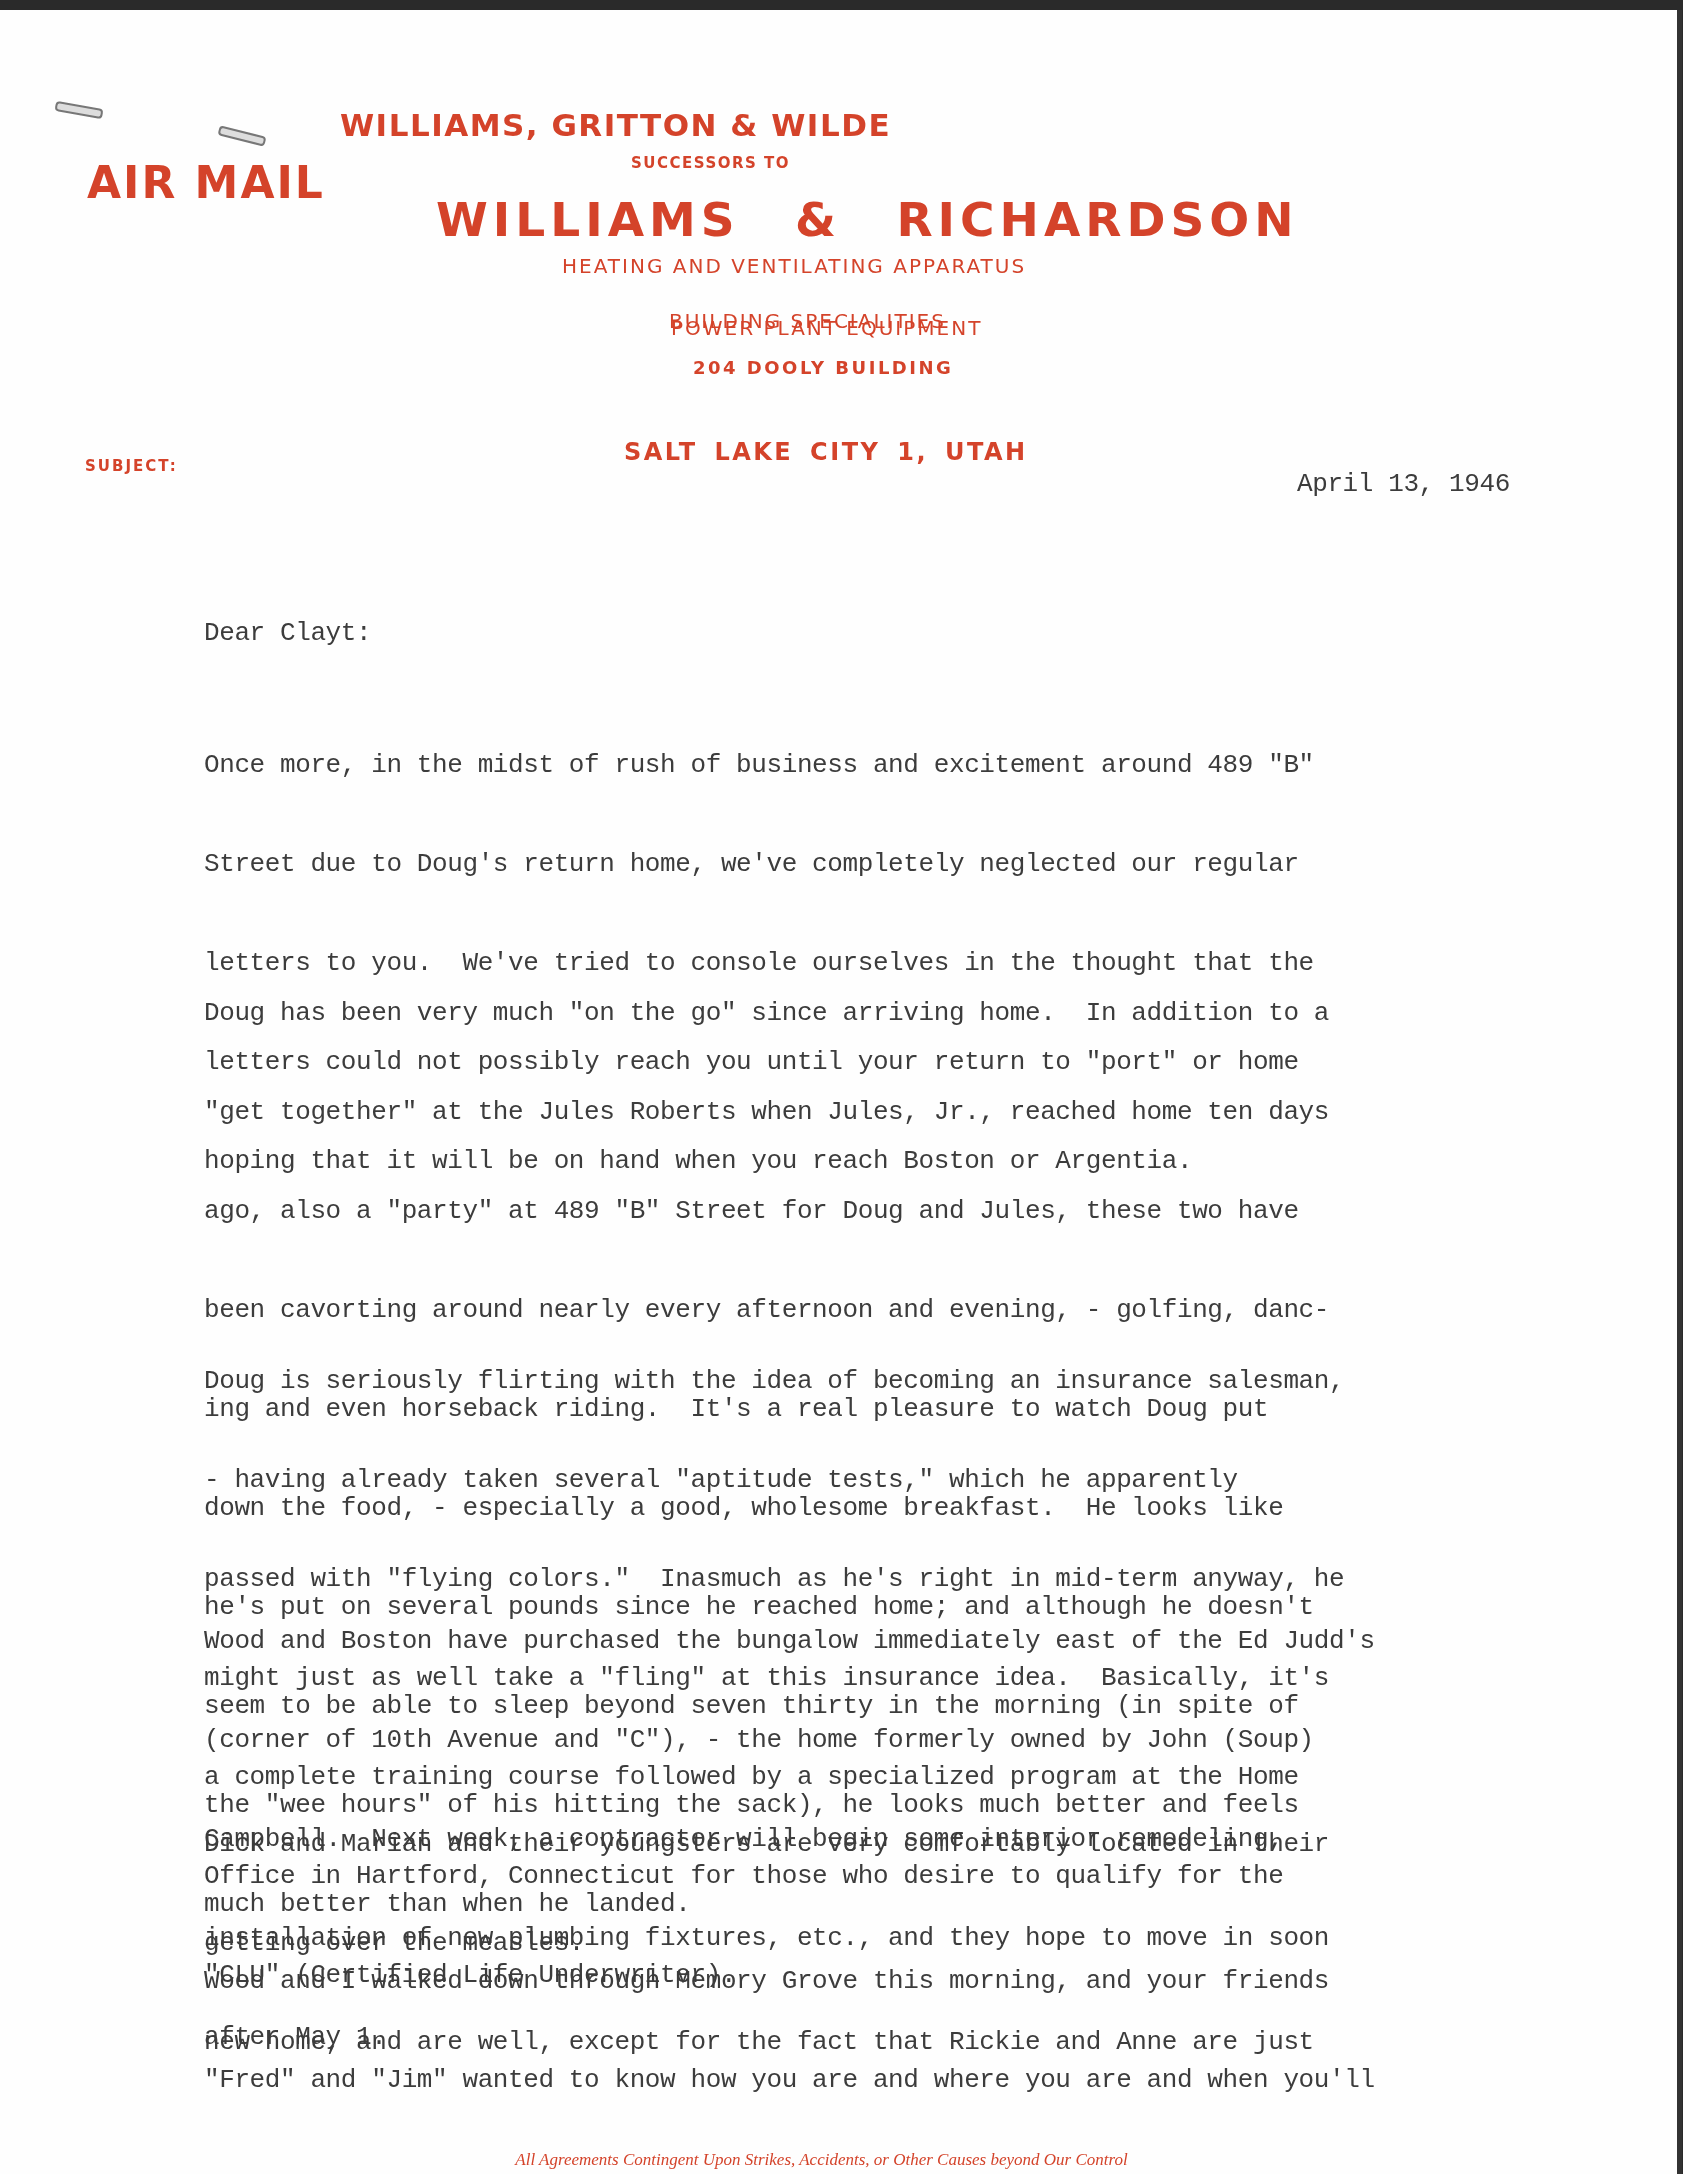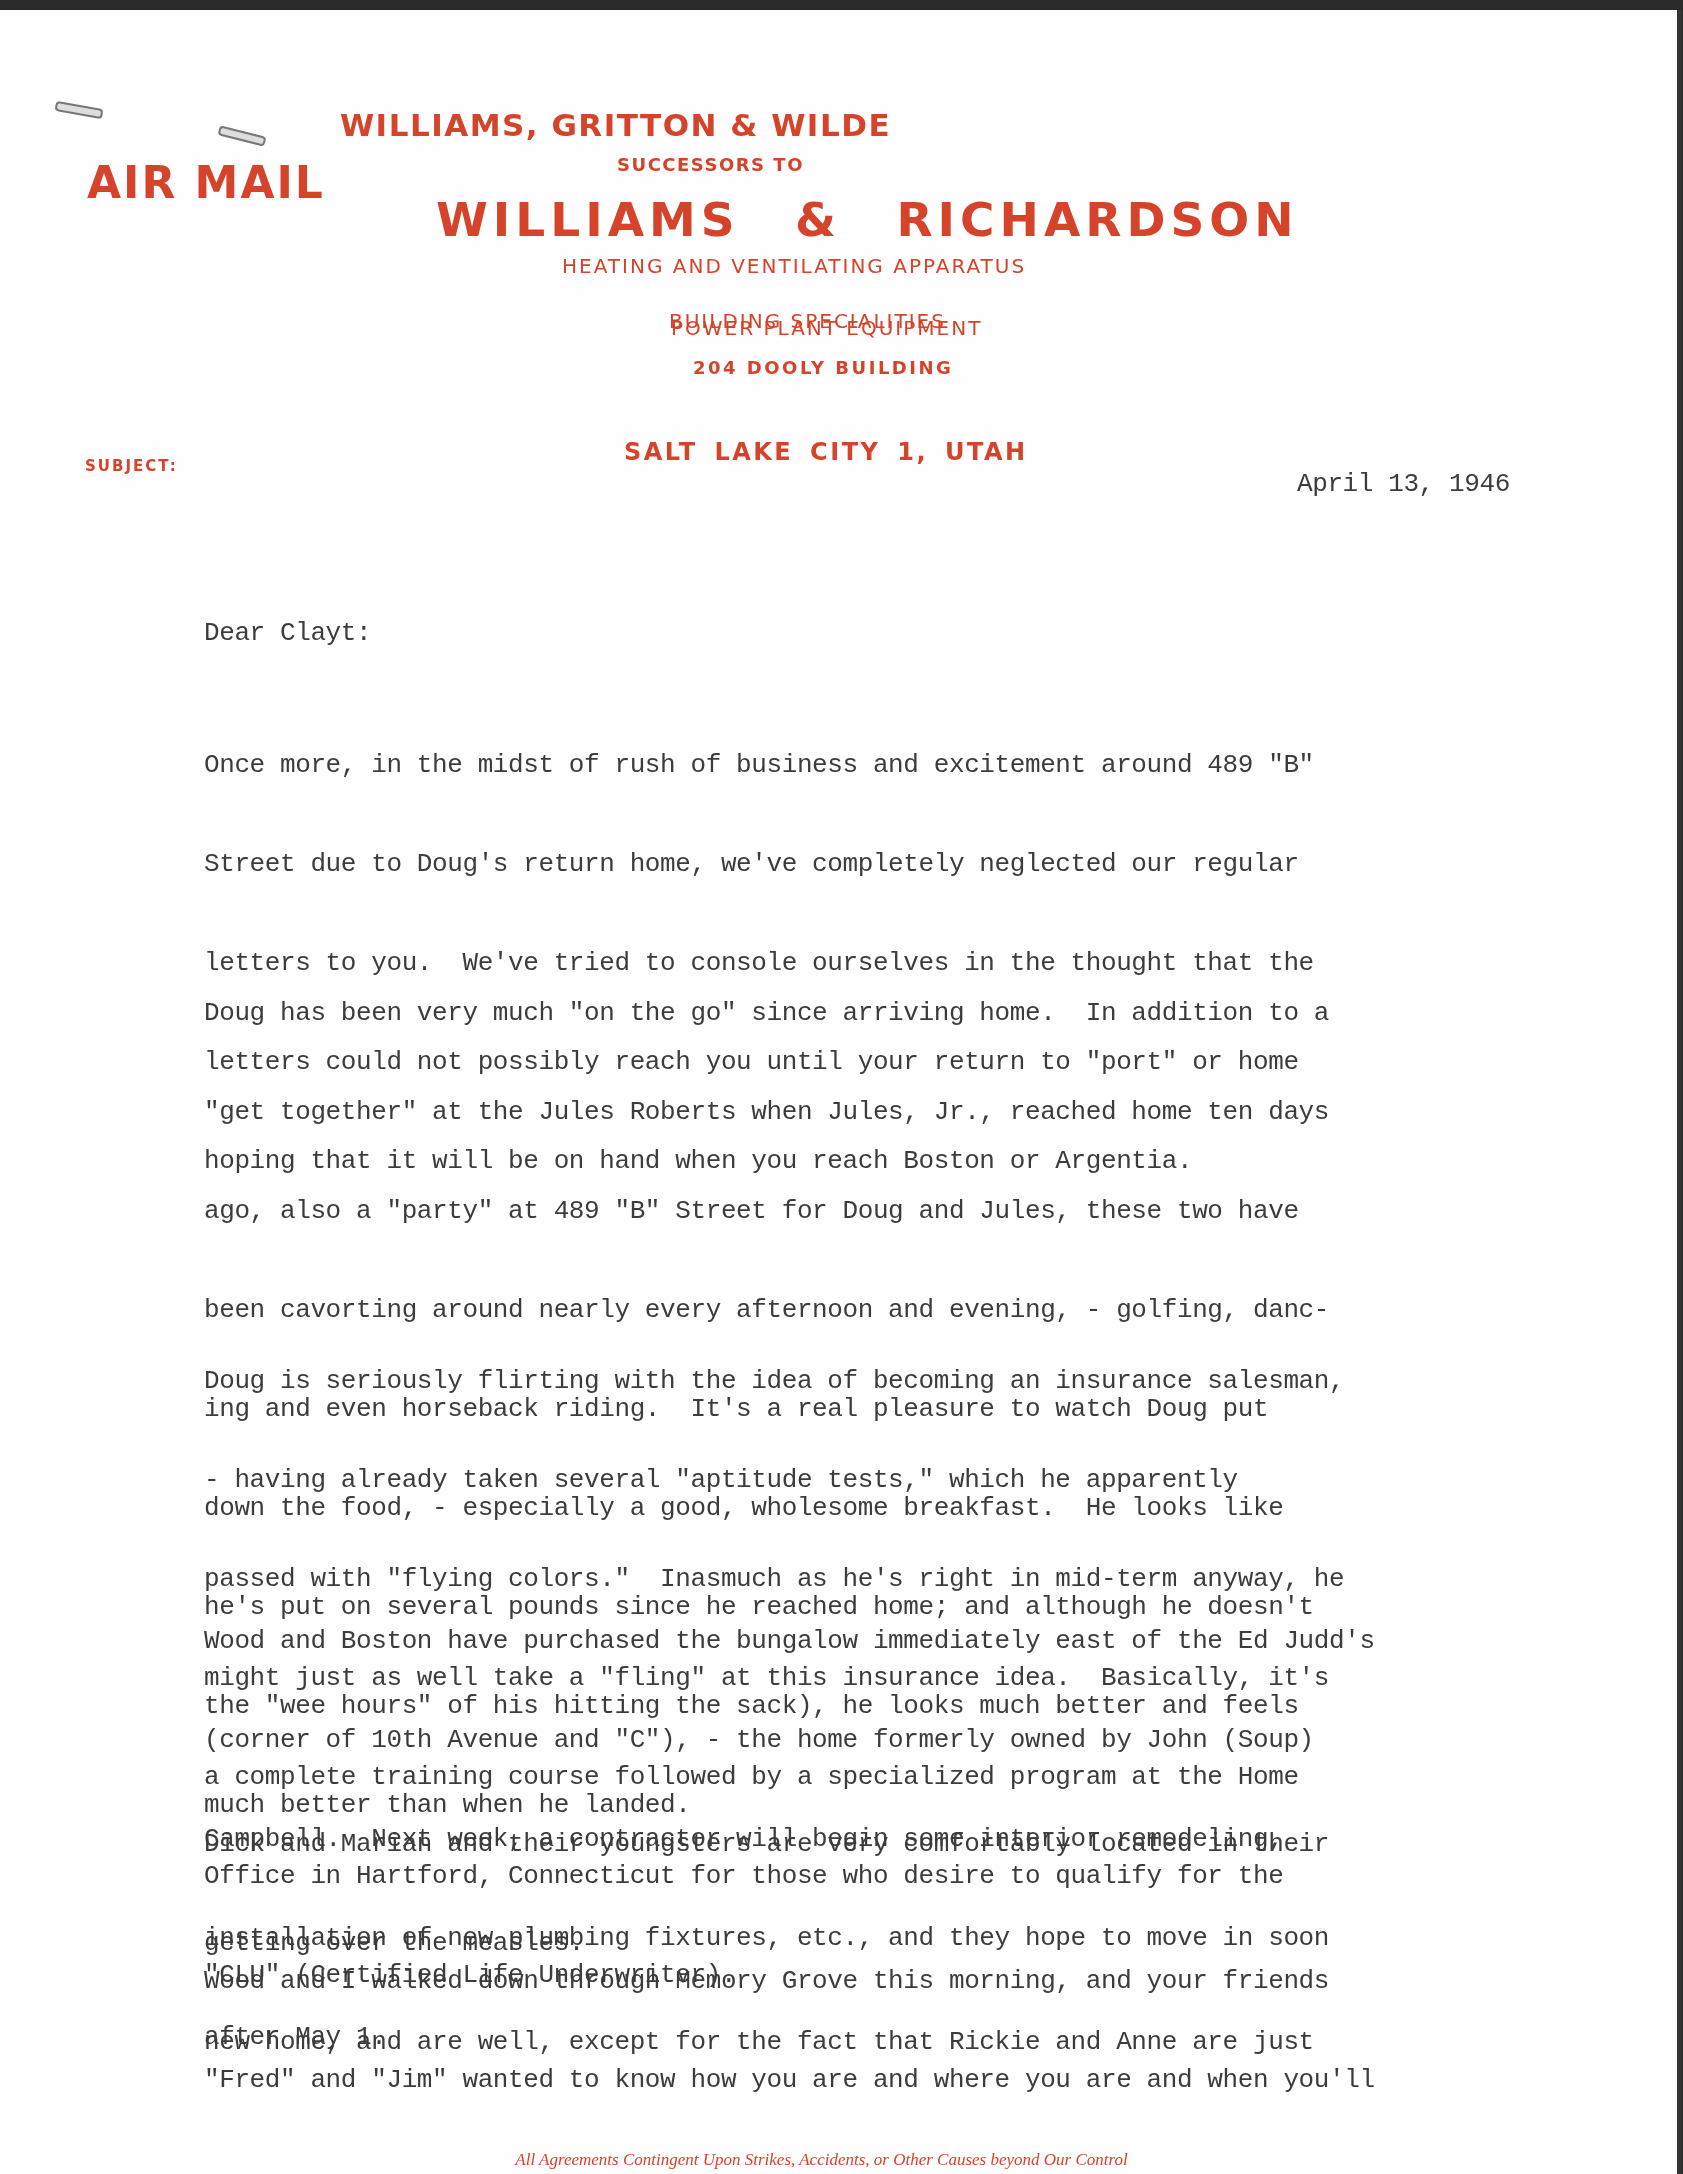--- a/index.html
+++ b/index.html
@@ -43,21 +43,21 @@
     .staple.s1 { left: 55px; top: 95px; width: 44px; transform: rotate(10deg); }
     .staple.s2 { left: 218px; top: 121px; width: 44px; transform: rotate(14deg); }
 
     .firm1 {
       left: 0; width: 1473px; text-align: center;
       top: 97px; font-size: 31px; letter-spacing: 1.5px;
     }
     .firm1-inner { display: inline-block; transform: translateX(-121px); }
     .succ {
       left: 0; width: 1683px; text-align: center;
-      top: 144px; font-size: 18px; letter-spacing: 1.5px;
+      top: 144px; font-size: 15px; letter-spacing: 1.5px;
     }
     .succ-inner { display: inline-block; transform: translateX(-131px); }
     .firm2 {
       left: 436px; top: 182px;
       font-size: 47px; letter-spacing: 5px; font-weight: bold;
       word-spacing: 34px;
     }
     .line-small {
       font-weight: normal;
       font-size: 20px;
@@ -140,20 +140,21 @@
   </div>
 
   <div class="typed para p2">
     <span class="ln">Doug has been very much "on the go" since arriving home.  In addition to a</span>
     <span class="ln">"get together" at the Jules Roberts when Jules, Jr., reached home ten days</span>
     <span class="ln">ago, also a "party" at 489 "B" Street for Doug and Jules, these two have</span>
     <span class="ln">been cavorting around nearly every afternoon and evening, - golfing, danc-</span>
     <span class="ln">ing and even horseback riding.  It's a real pleasure to watch Doug put</span>
     <span class="ln">down the food, - especially a good, wholesome breakfast.  He looks like</span>
     <span class="ln">he's put on several pounds since he reached home; and although he doesn't</span>
+    <span class="ln">seem to be able to sleep beyond seven thirty in the morning (in spite of</span>
     <span class="ln">the "wee hours" of his hitting the sack), he looks much better and feels</span>
     <span class="ln">much better than when he landed.</span>
   </div>
 
   <div class="typed para p3">
     <span class="ln">Doug is seriously flirting with the idea of becoming an insurance salesman,</span>
     <span class="ln">- having already taken several "aptitude tests," which he apparently</span>
     <span class="ln">passed with "flying colors."  Inasmuch as he's right in mid-term anyway, he</span>
     <span class="ln">might just as well take a "fling" at this insurance idea.  Basically, it's</span>
     <span class="ln">a complete training course followed by a specialized program at the Home</span>

